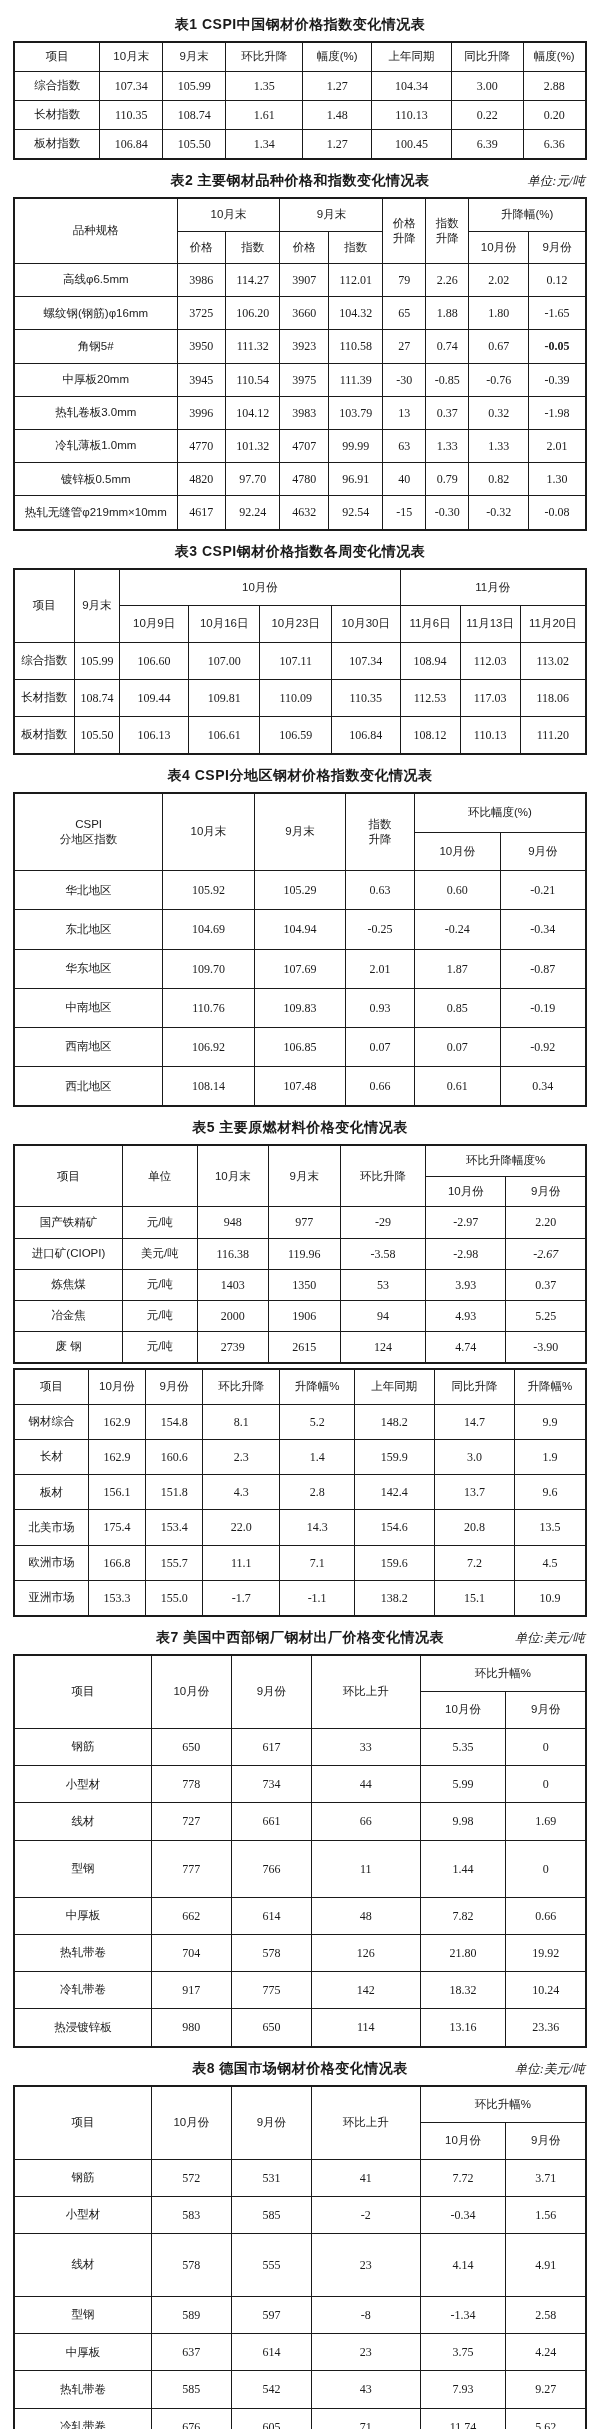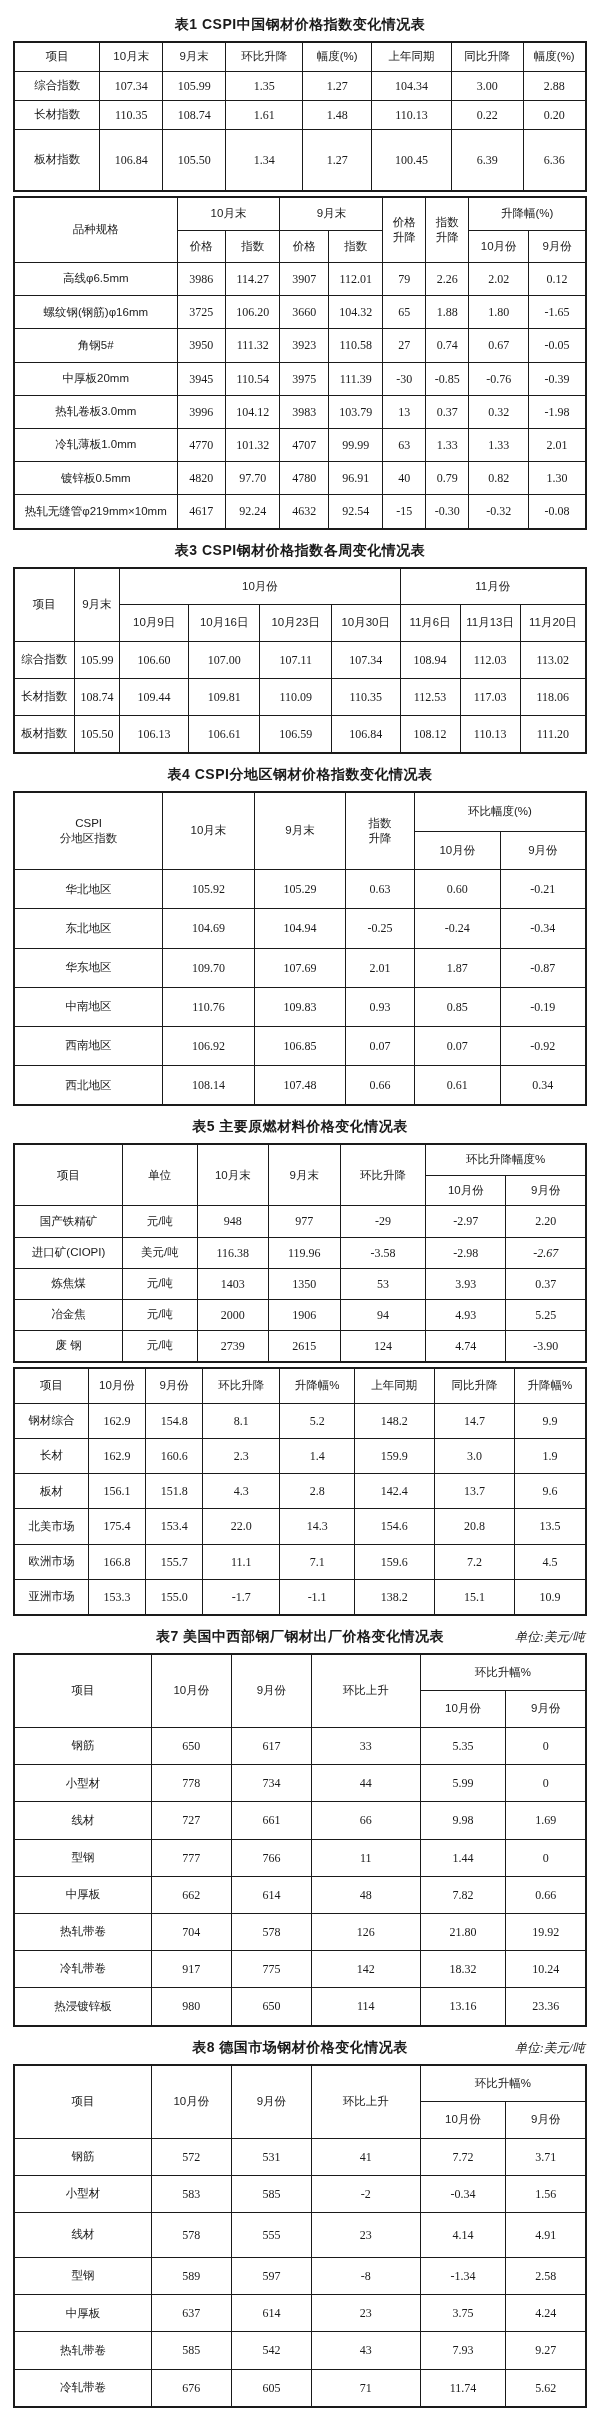--- a/index.html
+++ b/index.html
@@ -68,28 +68,29 @@
             <td class="num" style="padding: 6px 2px;">110.13</td>
             <td class="num" style="padding: 6px 2px;">0.22</td>
             <td class="num" style="padding: 6px 2px;">0.20</td>
           </tr>
           <tr>
             <td class="label" style="padding: 6px 2px;">板材指数</td>
             <td class="num" style="padding: 6px 2px;">106.84</td>
             <td class="num" style="padding: 6px 2px;">105.50</td>
             <td class="num" style="padding: 6px 2px;">1.34</td>
             <td class="num" style="padding: 6px 2px;">1.27</td>
-            <td class="num" style="padding: 22px 2px;">100.45</td>
+            <td class="num" style="padding: 6px 2px;">100.45</td>
             <td class="num" style="padding: 6px 2px;">6.39</td>
             <td class="num" style="padding: 6px 2px;">6.36</td>
           </tr>
         </tbody>
       </table>
     </section>
     <section class="tbl">
+      <div class="tbl-head"><h2 class="tbl-title">表2 主要钢材品种价格和指数变化情况表</h2><span class="tbl-unit">单位:元/吨</span></div>
       <table>
         <colgroup>
           <col style="width: 28.5%;">
           <col style="width: 8.5%;">
           <col style="width: 9.5%;">
           <col style="width: 8.5%;">
           <col style="width: 9.5%;">
           <col style="width: 7.5%;">
           <col style="width: 7.5%;">
           <col style="width: 10.5%;">
@@ -140,21 +141,21 @@
           </tr>
           <tr>
             <td class="label" style="padding: 8px 2px;">角钢5#</td>
             <td class="num" style="padding: 8px 2px;">3950</td>
             <td class="num" style="padding: 8px 2px;">111.32</td>
             <td class="num" style="padding: 8px 2px;">3923</td>
             <td class="num" style="padding: 8px 2px;">110.58</td>
             <td class="num" style="padding: 8px 2px;">27</td>
             <td class="num" style="padding: 8px 2px;">0.74</td>
             <td class="num" style="padding: 8px 2px;">0.67</td>
-            <td class="num" style="padding: 8px 2px;">-0.05</td>
+            <td class="num" style="padding: 8px 2px; font-weight: bold;">-0.05</td>
           </tr>
           <tr>
             <td class="label" style="padding: 8px 2px;">中厚板20mm</td>
             <td class="num" style="padding: 8px 2px;">3945</td>
             <td class="num" style="padding: 8px 2px;">110.54</td>
             <td class="num" style="padding: 8px 2px;">3975</td>
             <td class="num" style="padding: 8px 2px;">111.39</td>
             <td class="num" style="padding: 8px 2px;">-30</td>
             <td class="num" style="padding: 8px 2px;">-0.85</td>
             <td class="num" style="padding: 8px 2px;">-0.76</td>
@@ -561,21 +562,21 @@
             <td class="label" style="padding: 10px 2px;">线材</td>
             <td class="num" style="padding: 10px 2px;">727</td>
             <td class="num" style="padding: 10px 2px;">661</td>
             <td class="num" style="padding: 10px 2px;">66</td>
             <td class="num" style="padding: 10px 2px;">9.98</td>
             <td class="num" style="padding: 10px 2px;">1.69</td>
           </tr>
           <tr>
             <td class="label" style="padding: 10px 2px;">型钢</td>
             <td class="num" style="padding: 10px 2px;">777</td>
-            <td class="num" style="padding: 10px 2px;">766</td>
+            <td class="num" style="padding: 20px 2px;">766</td>
             <td class="num" style="padding: 10px 2px;">11</td>
             <td class="num" style="padding: 10px 2px;">1.44</td>
             <td class="num" style="padding: 10px 2px;">0</td>
           </tr>
           <tr>
             <td class="label" style="padding: 10px 2px;">中厚板</td>
             <td class="num" style="padding: 10px 2px;">662</td>
             <td class="num" style="padding: 10px 2px;">614</td>
             <td class="num" style="padding: 10px 2px;">48</td>
             <td class="num" style="padding: 10px 2px;">7.82</td>
@@ -647,21 +648,21 @@
             <td class="num" style="padding: 10px 2px;">585</td>
             <td class="num" style="padding: 10px 2px;">-2</td>
             <td class="num" style="padding: 10px 2px;">-0.34</td>
             <td class="num" style="padding: 10px 2px;">1.56</td>
           </tr>
           <tr>
             <td class="label" style="padding: 10px 2px;">线材</td>
             <td class="num" style="padding: 10px 2px;">578</td>
             <td class="num" style="padding: 10px 2px;">555</td>
             <td class="num" style="padding: 10px 2px;">23</td>
-            <td class="num" style="padding: 14px 2px;">4.14</td>
+            <td class="num" style="padding: 23px 2px;">4.14</td>
             <td class="num" style="padding: 10px 2px;">4.91</td>
           </tr>
           <tr>
             <td class="label" style="padding: 10px 2px;">型钢</td>
             <td class="num" style="padding: 10px 2px;">589</td>
             <td class="num" style="padding: 10px 2px;">597</td>
             <td class="num" style="padding: 10px 2px;">-8</td>
             <td class="num" style="padding: 10px 2px;">-1.34</td>
             <td class="num" style="padding: 10px 2px;">2.58</td>
           </tr>

